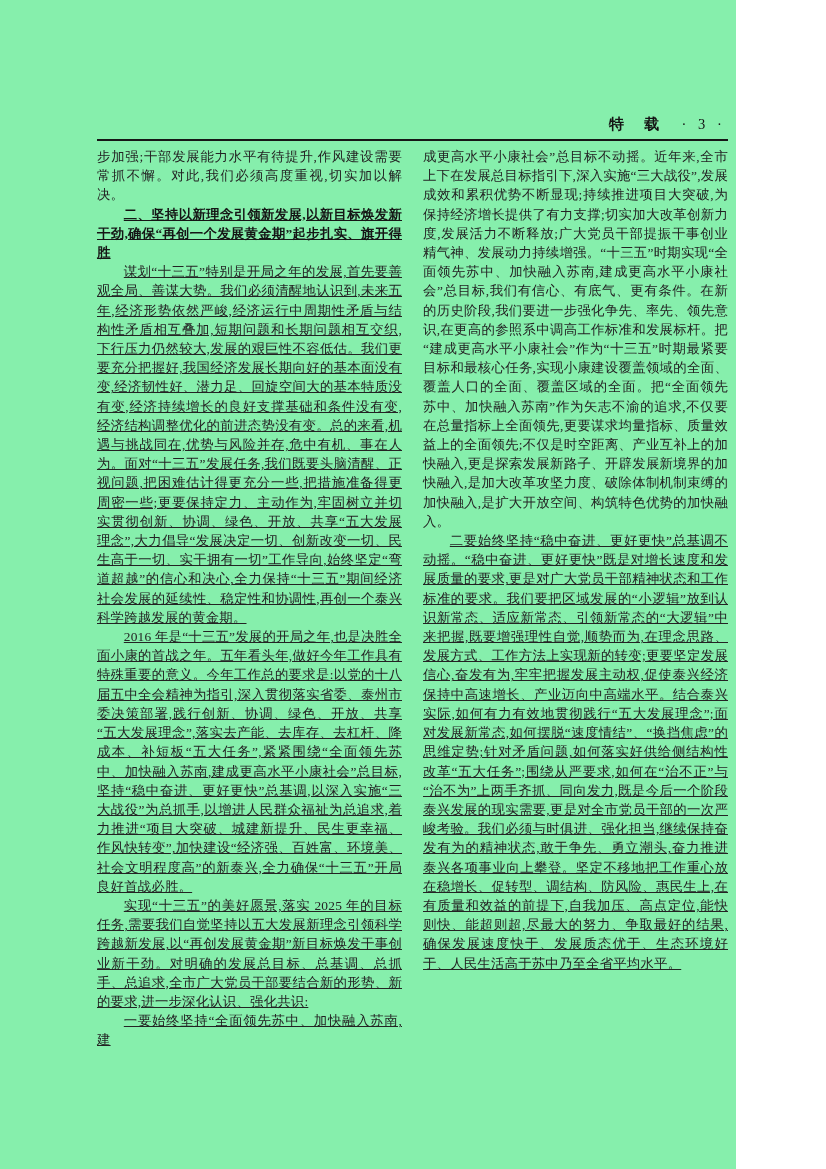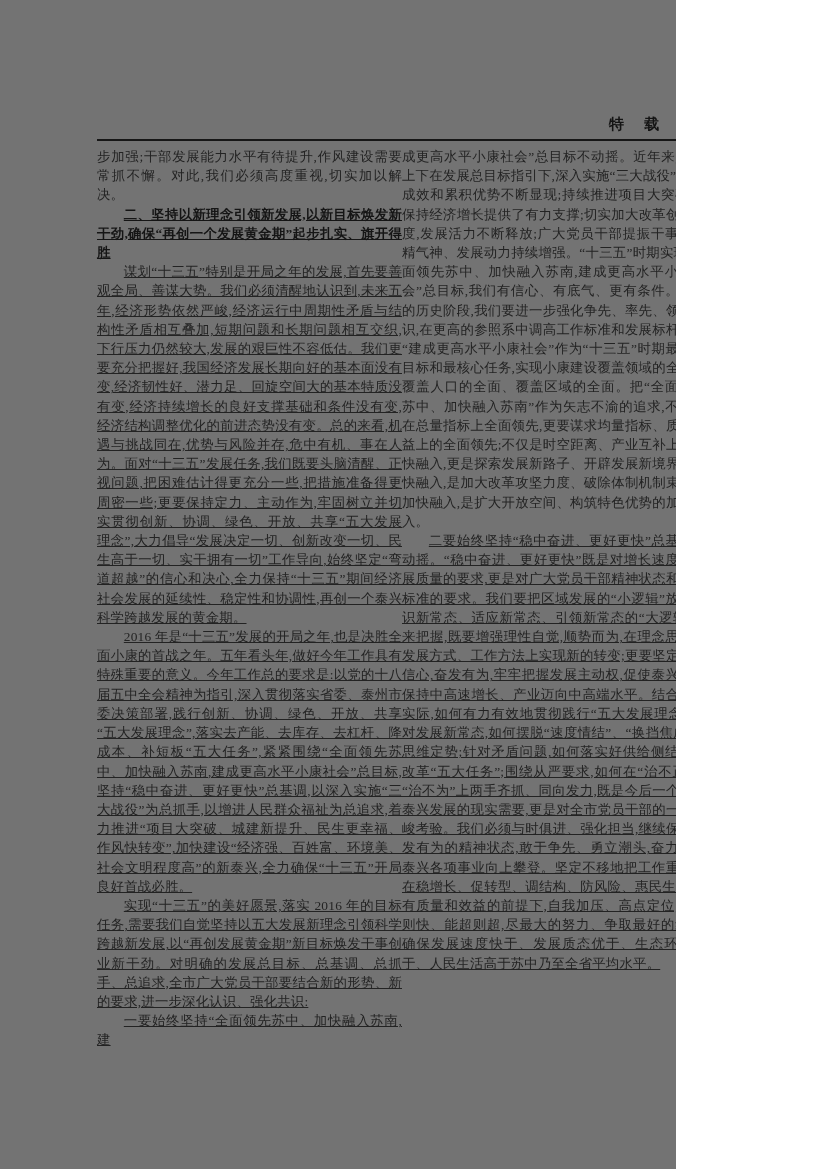--- a/index.html
+++ b/index.html
@@ -2,23 +2,23 @@
 <html lang="zh"><head>
 <meta charset="utf-8">
 <style>
   html, body {
     margin: 0;
     padding: 0;
     background: #ffffff;
   }
   .page {
     position: relative;
-    width: 676px;
+    width: 736px;
     height: 1169px;
-    background: #737373;
+    background: #86efac;
     overflow: hidden;
     font-family: "Liberation Serif", "DejaVu Serif", serif;
     color: #1f1f1f;
   }
   .running-head {
     position: absolute;
     top: 115px;
     left: 97px;
     width: 631px;
     height: 22px;
@@ -45,20 +45,21 @@
     width: 631px;
     height: 2.4px;
     background: #161616;
   }
   .content {
     position: absolute;
     top: 147px;
     left: 97px;
     width: 631px;
     display: flex;
+    gap: 21px;
   }
   .column {
     width: 305px;
     font-size: 13.4px;
     line-height: 19.2px;
     text-align: justify;
     text-justify: inter-ideograph;
     letter-spacing: 0.2px;
     color: #232323;
   }
@@ -82,21 +83,21 @@
 
   <div class="head-rule"></div>
 
   <div class="content">
 
     <div class="column">
       <p class="no-indent">步加强;干部发展能力水平有待提升,作风建设需要常抓不懈。对此,我们必须高度重视,切实加以解决。</p>
       <p class="indent bold">二、坚持以新理念引领新发展,以新目标焕发新干劲,确保“再创一个发展黄金期”起步扎实、旗开得胜</p>
       <p class="indent">谋划“十三五”特别是开局之年的发展,首先要善观全局、善谋大势。我们必须清醒地认识到,未来五年,经济形势依然严峻,经济运行中周期性矛盾与结构性矛盾相互叠加,短期问题和长期问题相互交织,下行压力仍然较大,发展的艰巨性不容低估。我们更要充分把握好,我国经济发展长期向好的基本面没有变,经济韧性好、潜力足、回旋空间大的基本特质没有变,经济持续增长的良好支撑基础和条件没有变,经济结构调整优化的前进态势没有变。总的来看,机遇与挑战同在,优势与风险并存,危中有机、事在人为。面对“十三五”发展任务,我们既要头脑清醒、正视问题,把困难估计得更充分一些,把措施准备得更周密一些;更要保持定力、主动作为,牢固树立并切实贯彻创新、协调、绿色、开放、共享“五大发展理念”,大力倡导“发展决定一切、创新改变一切、民生高于一切、实干拥有一切”工作导向,始终坚定“弯道超越”的信心和决心,全力保持“十三五”期间经济社会发展的延续性、稳定性和协调性,再创一个泰兴科学跨越发展的黄金期。</p>
       <p class="indent">2016 年是“十三五”发展的开局之年,也是决胜全面小康的首战之年。五年看头年,做好今年工作具有特殊重要的意义。今年工作总的要求是:以党的十八届五中全会精神为指引,深入贯彻落实省委、泰州市委决策部署,践行创新、协调、绿色、开放、共享“五大发展理念”,落实去产能、去库存、去杠杆、降成本、补短板“五大任务”,紧紧围绕“全面领先苏中、加快融入苏南,建成更高水平小康社会”总目标,坚持“稳中奋进、更好更快”总基调,以深入实施“三大战役”为总抓手,以增进人民群众福祉为总追求,着力推进“项目大突破、城建新提升、民生更幸福、作风快转变”,加快建设“经济强、百姓富、环境美、社会文明程度高”的新泰兴,全力确保“十三五”开局良好首战必胜。</p>
-      <p class="indent">实现“十三五”的美好愿景,落实 2016 年的目标任务,需要我们自觉坚持以五大发展新理念引领科学跨越新发展,以“再创发展黄金期”新目标焕发干事创业新干劲。对明确的发展总目标、总基调、总抓手、总追求,全市广大党员干部要结合新的形势、新的要求,进一步深化认识、强化共识:</p>
+      <p class="indent">实现“十三五”的美好愿景,落实 2025 年的目标任务,需要我们自觉坚持以五大发展新理念引领科学跨越新发展,以“再创发展黄金期”新目标焕发干事创业新干劲。对明确的发展总目标、总基调、总抓手、总追求,全市广大党员干部要结合新的形势、新的要求,进一步深化认识、强化共识:</p>
       <p class="indent">一要始终坚持“全面领先苏中、加快融入苏南,建</p>
     </div>
 
     <div class="column">
       <p class="no-indent">成更高水平小康社会”总目标不动摇。近年来,全市上下在发展总目标指引下,深入实施“三大战役”,发展成效和累积优势不断显现;持续推进项目大突破,为保持经济增长提供了有力支撑;切实加大改革创新力度,发展活力不断释放;广大党员干部提振干事创业精气神、发展动力持续增强。“十三五”时期实现“全面领先苏中、加快融入苏南,建成更高水平小康社会”总目标,我们有信心、有底气、更有条件。在新的历史阶段,我们要进一步强化争先、率先、领先意识,在更高的参照系中调高工作标准和发展标杆。把“建成更高水平小康社会”作为“十三五”时期最紧要目标和最核心任务,实现小康建设覆盖领域的全面、覆盖人口的全面、覆盖区域的全面。把“全面领先苏中、加快融入苏南”作为矢志不渝的追求,不仅要在总量指标上全面领先,更要谋求均量指标、质量效益上的全面领先;不仅是时空距离、产业互补上的加快融入,更是探索发展新路子、开辟发展新境界的加快融入,是加大改革攻坚力度、破除体制机制束缚的加快融入,是扩大开放空间、构筑特色优势的加快融入。</p>
       <p class="indent">二要始终坚持“稳中奋进、更好更快”总基调不动摇。“稳中奋进、更好更快”既是对增长速度和发展质量的要求,更是对广大党员干部精神状态和工作标准的要求。我们要把区域发展的“小逻辑”放到认识新常态、适应新常态、引领新常态的“大逻辑”中来把握,既要增强理性自觉,顺势而为,在理念思路、发展方式、工作方法上实现新的转变;更要坚定发展信心,奋发有为,牢牢把握发展主动权,促使泰兴经济保持中高速增长、产业迈向中高端水平。结合泰兴实际,如何有力有效地贯彻践行“五大发展理念”;面对发展新常态,如何摆脱“速度情结”、“换挡焦虑”的思维定势;针对矛盾问题,如何落实好供给侧结构性改革“五大任务”;围绕从严要求,如何在“治不正”与“治不为”上两手齐抓、同向发力,既是今后一个阶段泰兴发展的现实需要,更是对全市党员干部的一次严峻考验。我们必须与时俱进、强化担当,继续保持奋发有为的精神状态,敢于争先、勇立潮头,奋力推进泰兴各项事业向上攀登。坚定不移地把工作重心放在稳增长、促转型、调结构、防风险、惠民生上,在有质量和效益的前提下,自我加压、高点定位,能快则快、能超则超,尽最大的努力、争取最好的结果,确保发展速度快于、发展质态优于、生态环境好于、人民生活高于苏中乃至全省平均水平。</p>
     </div>
 
   </div>
 

